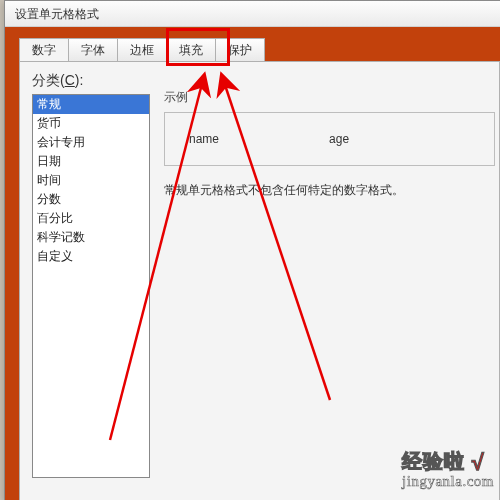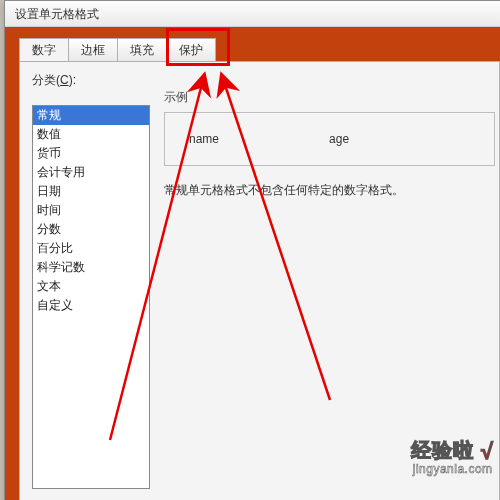--- a/index.html
+++ b/index.html
@@ -19,78 +19,77 @@
   .tab {
     min-width: 50px; padding: 0 10px; height: 24px; line-height: 22px; font-size: 12px; text-align: center;
     background: linear-gradient(#fefefe,#e8e8e8); border: 1px solid #b0b0b0; border-bottom: none;
     color: #333; margin-right: -1px; position: relative; top: 1px;
   }
   .tab.active { background: #f4f4f4; border-bottom: 1px solid #f4f4f4; }
   .tabpanel {
     border: 1px solid #b0b0b0; background: #f4f4f4; position: absolute; left: 0; right: 0; top: 24px;
     height: 460px; padding: 10px 12px;
   }
-  .cat-label { font-size: 12px; color: #333; margin-bottom: 16px; }
+  .cat-label { font-size: 14px; color: #333; margin-bottom: 4px; }
   .cat-label u { text-decoration: underline; }
   .listbox {
     width: 118px; height: 384px; border: 1px solid #888; background: #fff; overflow-y: scroll;
     font-size: 12px; padding: 0;
   }
   .listitem { padding: 1px 4px; color: #222; cursor: default; }
   .listitem.selected { background: #3a76d6; color: #fff; }
   .rightpane { position: absolute; left: 144px; top: 10px; right: 4px; }
   .group-label { font-size: 12px; color: #444; margin-top: 17px; }
   .preview {
     margin-top: 6px; border: 1px solid #bdbdbd; height: 54px; background: #f4f4f4;
     display: flex; align-items: center; gap: 110px; padding-left: 24px; font-size: 12px; color: #333;
   }
   .desc { font-size: 12px; color: #333; margin-top: 16px; }
   .redbox { position: absolute; border: 3px solid #e60000; pointer-events: none; }
   svg.annot { position: absolute; left:0; top:0; pointer-events:none; }
   .watermark {
-    position: absolute; right: 6px; bottom: 24px; text-align: center; pointer-events:none;
+    position: absolute; right: 6px; bottom: 10px; text-align: left; pointer-events:none;
   }
   .wm-top { font-size: 20px; font-weight: 700; color: #fff; -webkit-text-stroke: 1.2px #555; letter-spacing: 1px; }
   .wm-check { color: #d11; font-size: 22px; font-weight: 900; display:inline-block; transform: translateY(2px); }
-  .wm-bottom { font-size: 12px; color: #fff; -webkit-text-stroke: 0.6px #666; letter-spacing: 0.5px; margin-top:-2px;}
+  .wm-bottom { font-size: 15px; color: #fff; -webkit-text-stroke: 0.6px #666; letter-spacing: 0.5px; margin-top:-2px;font-family:Liberation Serif, serif;}
   ::-webkit-scrollbar { width: 16px; }
   ::-webkit-scrollbar-track { background: #efefef; border-left:1px solid #ccc; }
   ::-webkit-scrollbar-thumb { background: #cfcfcf; border:1px solid #aaa; }
   ::-webkit-scrollbar-button { background: #e8e8e8; border:1px solid #aaa; height:16px; }
 </style>
 </head>
 <body>
 
 <div class="frame">
   <div class="dialog">
     <div class="titlebar">设置单元格格式</div>
 
     <div class="tabs">
       <div class="tabstrip">
         <div class="tab active">数字</div>
+        <div class="tab">字体</div>
         <div class="tab">边框</div>
         <div class="tab">填充</div>
         <div class="tab">保护</div>
       </div>
 
       <div class="tabpanel">
         <div class="cat-label">
           <span>分类(</span><u>C</u><span>):</span>
         </div>
         <div class="listbox">
           <div class="listitem selected">常规</div>
-          <div class="listitem">数值</div>
           <div class="listitem">货币</div>
           <div class="listitem">会计专用</div>
           <div class="listitem">日期</div>
           <div class="listitem">时间</div>
           <div class="listitem">分数</div>
           <div class="listitem">百分比</div>
           <div class="listitem">科学记数</div>
-          <div class="listitem">文本</div>
           <div class="listitem">自定义</div>
         </div>
 
         <div class="rightpane">
           <div class="group-label">示例</div>
           <div class="preview">
             <span>name</span>
             <span>age</span>
           </div>
           <div class="desc">常规单元格格式不包含任何特定的数字格式。</div>

